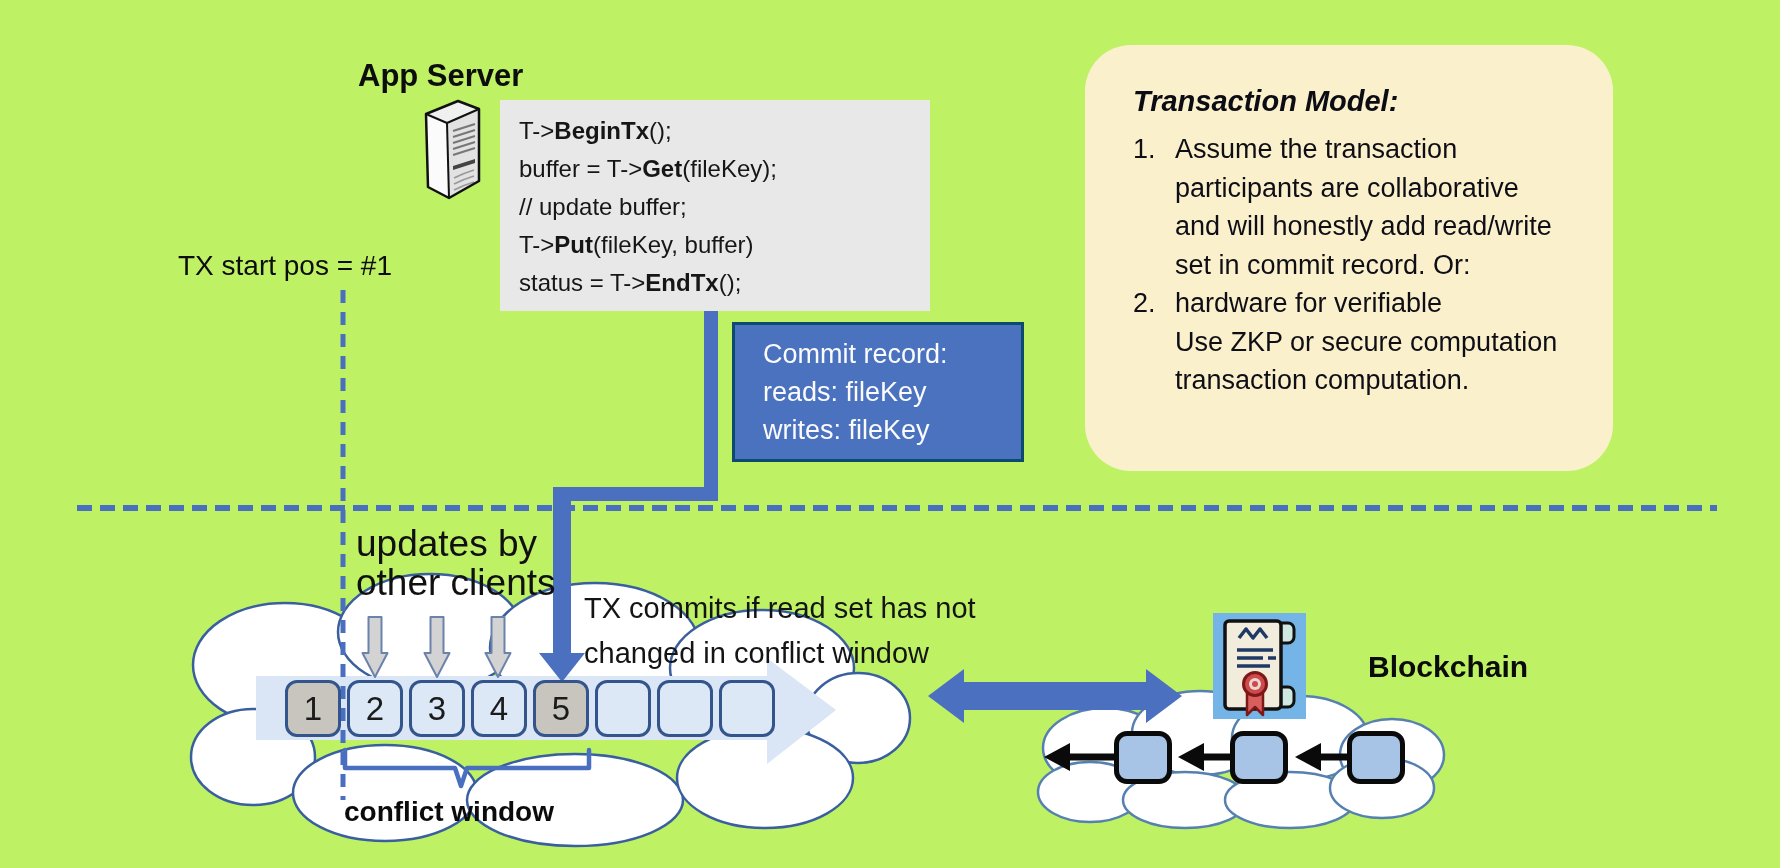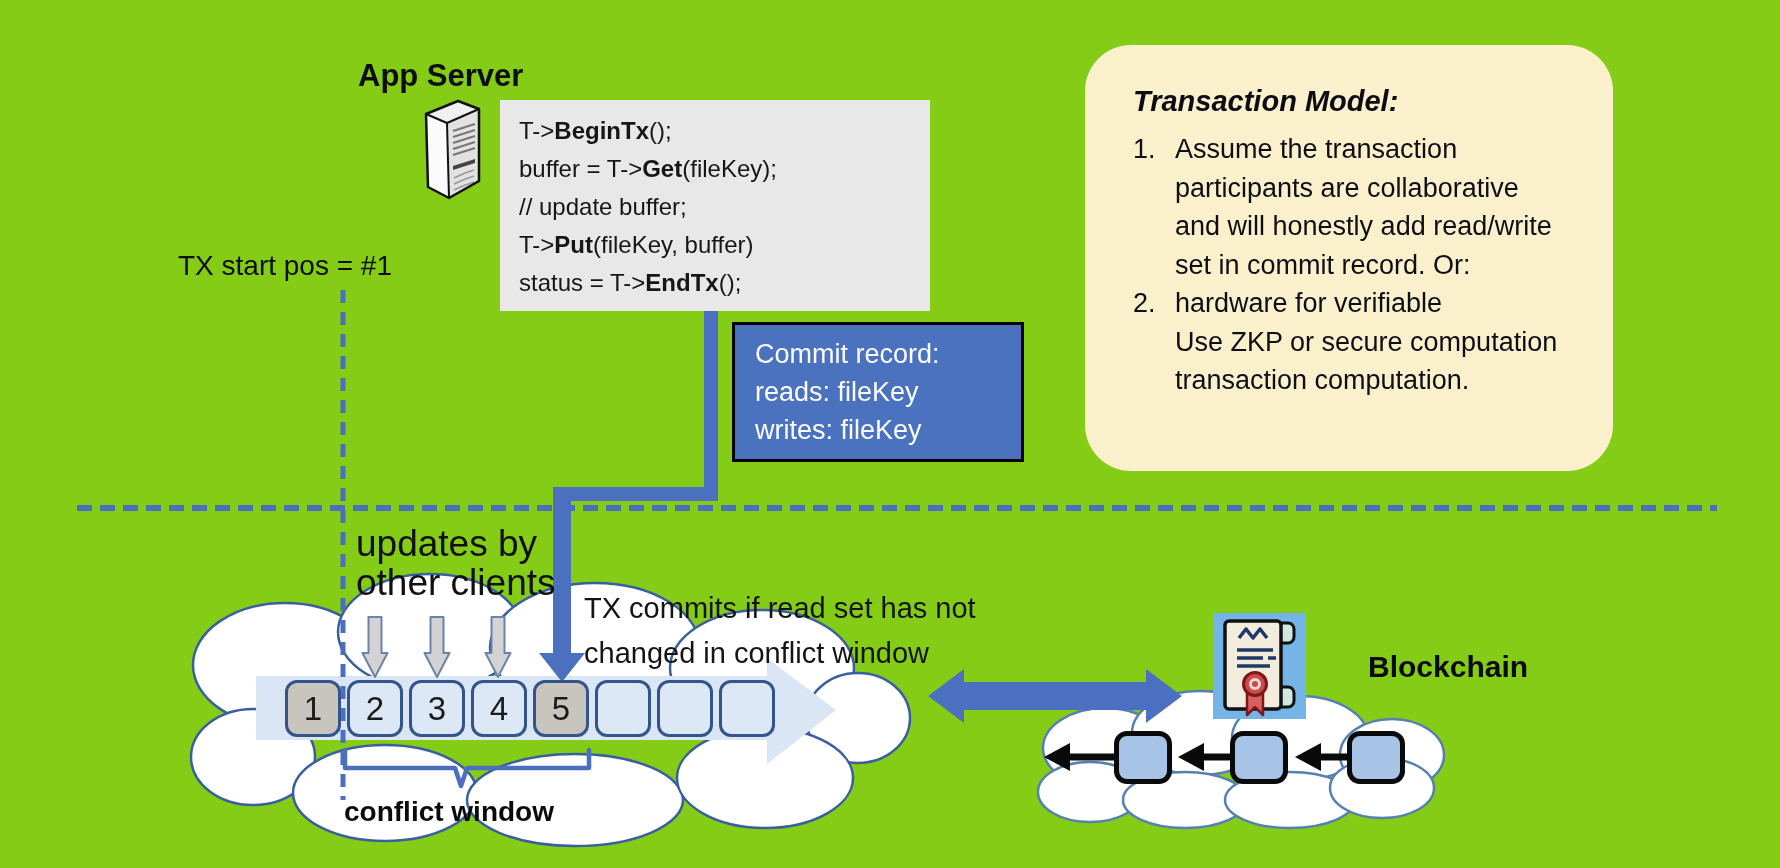--- a/index.html
+++ b/index.html
@@ -1,31 +1,31 @@
 <!DOCTYPE html>
 <html><head>
 <meta charset="utf-8">
 <style>
   html,body { margin:0; padding:0; background:#ffffff; }
-  .stage { position:relative; width:1780px; height:868px; background:#84cc16;
+  .stage { position:relative; width:1780px; height:868px; background:#bef264;
            font-family:"Liberation Sans",sans-serif; color:#111; overflow:hidden; }
   .abs { position:absolute; }
   svg.layer { position:absolute; left:0; top:0; }
 
   .app-title { left:358px; top:58px; font-size:31px; font-weight:bold; color:#0d0d0d; }
 
   .code-box { left:500px; top:100px; width:430px; height:211px; background:#e8e8e8;
               box-sizing:border-box; padding:12px 0 0 19px; font-size:24px; line-height:38px;
               color:#161616; white-space:nowrap; }
   .code-line .b { font-weight:bold; }
 
   .tx-start { left:178px; top:250px; font-size:28px; color:#0d0d0d; white-space:nowrap; }
 
   .commit-box { left:732px; top:322px; width:292px; height:140px; box-sizing:border-box;
-                background:#4b72be; border:3px solid #000000; padding:10px 0 0 20px;
+                background:#4b72be; border:3px solid #0c4a6e; padding:10px 0 0 28px;
                 font-size:27px; line-height:38px; color:#fbfbfd; white-space:nowrap; }
 
   .yellow-panel { left:1085px; top:45px; width:528px; height:426px; box-sizing:border-box;
                   background:#fbf0cc; border-radius:46px; padding:40px 36px 0 48px; }
   .model-title { font-size:29px; font-weight:bold; font-style:italic; color:#0c0c14; }
   .model-list { margin-top:12px; }
   .model-item { display:flex; font-size:27px; line-height:38.5px; color:#0e0e16; }
   .model-num { width:42px; flex:none; }
 
   .updates-label { left:356px; top:524px; font-size:37px; line-height:39px; color:#101010; white-space:nowrap; }

